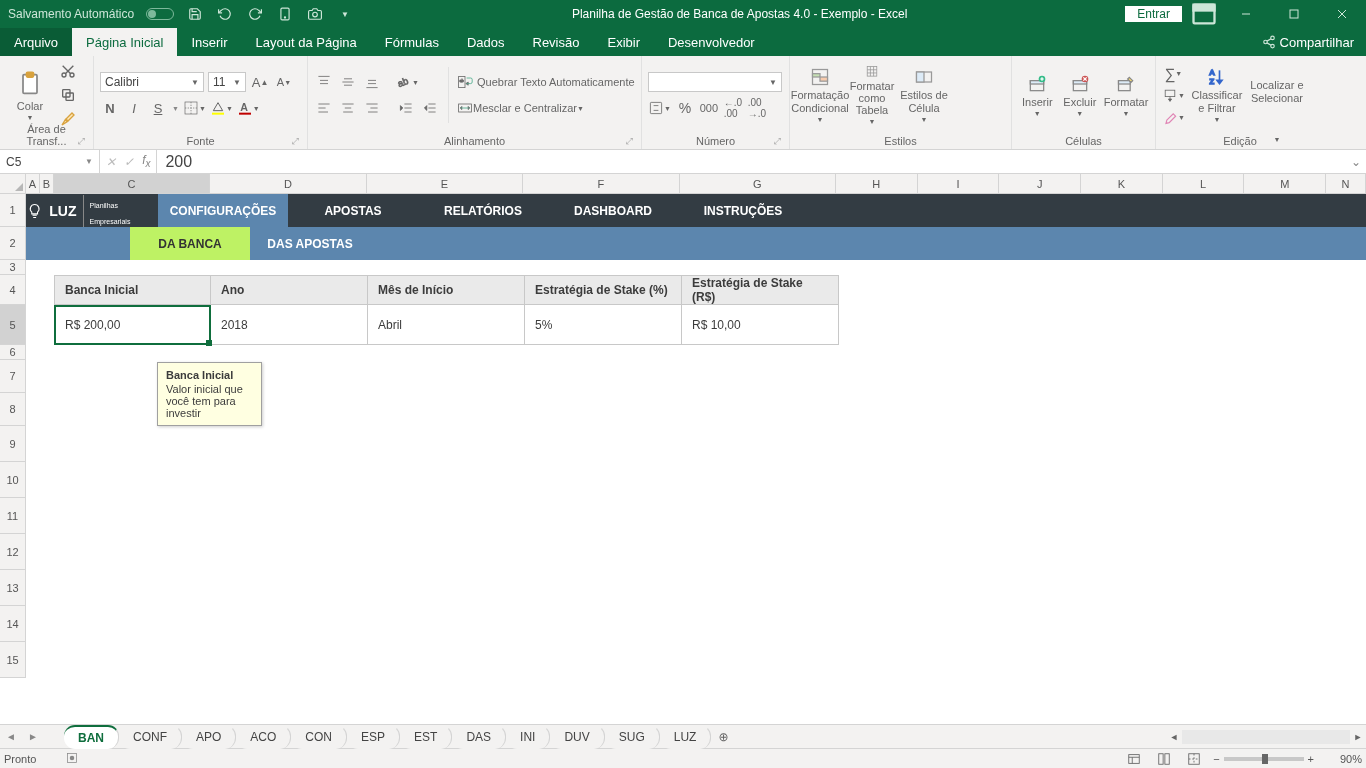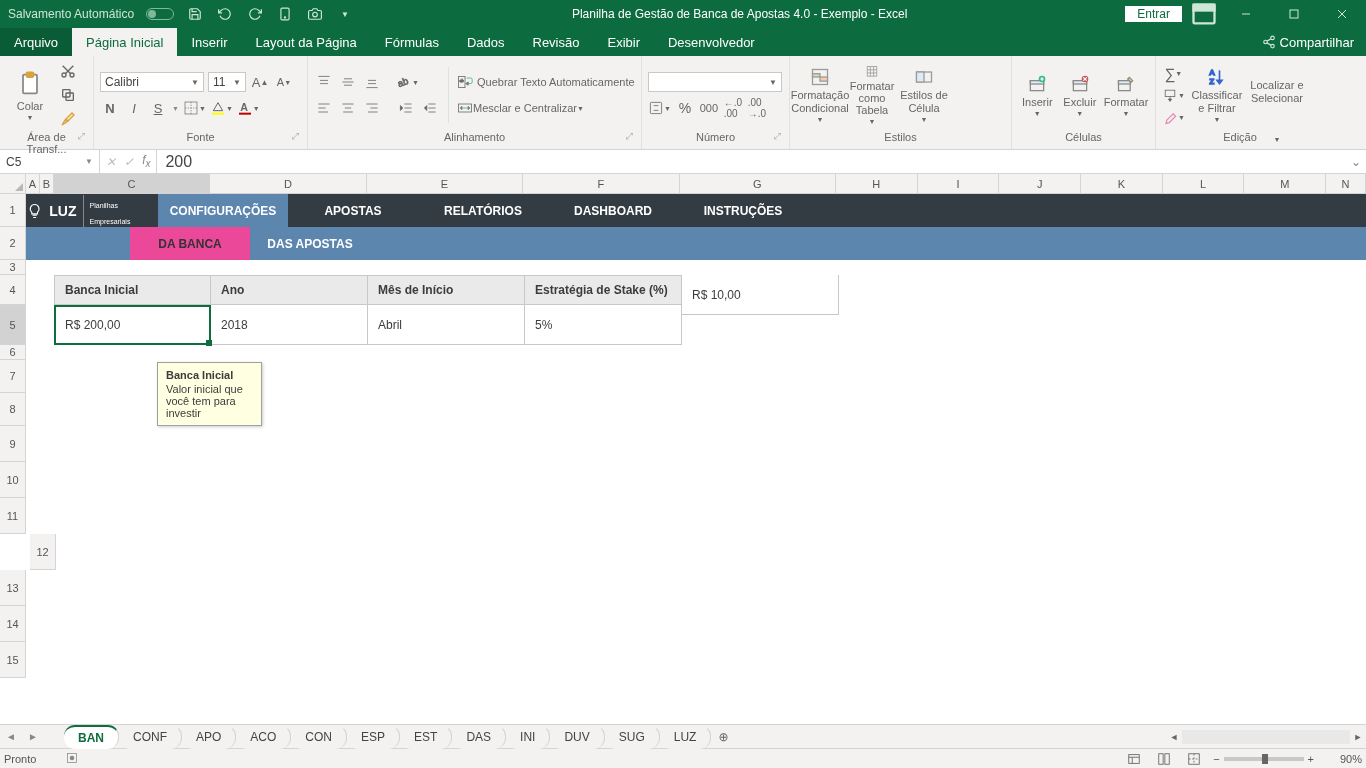--- a/index.html
+++ b/index.html
@@ -24,21 +24,21 @@
 .menubar .file-tab { background: #0a5c36; padding: 0 14px; display:flex; align-items:center; cursor:pointer; }
 .menubar .tab { padding: 0 14px; display:flex; align-items:center; cursor:pointer; }
 .menubar .tab.active { background: #f3f2f1; color: #0c6b3f; }
 .menubar .tellme { display:flex; align-items:center; margin-left: 20px; color:#cde6d8; gap:6px; }
 .menubar .tellme svg { width:14px; height:14px; }
 .menubar .share { margin-left:auto; padding:0 12px; display:flex; align-items:center; gap:4px; }
 
 
 .ribbon { background: #f3f2f1; height: 94px; border-bottom: 1px solid #d4d4d4; display: flex; }
 .ribbon-group { border-right: 1px solid #e1e1e1; display:flex; flex-direction:column; justify-content:space-between; padding: 4px 6px 2px; }
-.ribbon-group-label { text-align:center; font-size:11px; color:#666; height:16px; display:flex; align-items:flex-start; justify-content:center; position:relative; }
+.ribbon-group-label { text-align:center; font-size:11px; color:#666; height:16px; display:flex; align-items:flex-end; justify-content:center; position:relative; }
 .ribbon-group-label .launcher { position:absolute; right:2px; font-size:9px; color:#999; cursor:pointer; }
 .ribbon-row { display:flex; align-items:center; gap:4px; }
 .ribbon-col { display:flex; flex-direction:column; gap:2px; }
 .rb-btn { min-width:20px; height:20px; display:flex; align-items:center; justify-content:center; color:#666; cursor:pointer; font-size:13px; }
 .rb-btn.big { flex-direction:column; width:48px; height:60px; font-size:11px; gap:2px; }
 .rb-btn.big svg { width:28px; height:28px; }
 .rb-btn.med { flex-direction:column; width:48px; height:60px; font-size:11px; gap:2px; }
 .rb-btn.med svg { width:20px; height:20px; }
 .rb-btn svg { width:16px; height:16px; }
 .rb-sel { height:20px; border:1px solid #c8c8c8; background:#fff; font-size:12px; padding:0 4px; display:flex; align-items:center; justify-content:space-between; gap:6px; cursor:pointer; }
@@ -72,21 +72,21 @@
 
 .sheet-nav { position:absolute; left:26px; top:0; height:33px; right:0; background:#333c43; display:flex; align-items:stretch; color:#fff; font-size:12px; font-weight:bold; }
 .luz-logo { width:132px; display:flex; align-items:center; justify-content:center; gap:6px; font-size:14px; }
 .luz-logo small { font-size:7px; font-weight:normal; line-height:1; }
 .sheet-nav-tab { width:130px; display:flex; align-items:center; justify-content:center; cursor:pointer; }
 .sheet-nav-tab.active { background:#5c86ae; }
 
 .sub-nav { position:absolute; left:26px; top:33px; right:0; height:33px; background:#5c86ae; display:flex; align-items:stretch; }
 .sub-nav-spacer { width:104px; }
 .sub-nav-tab { width:120px; display:flex; align-items:center; justify-content:center; font-size:12px; font-weight:bold; cursor:pointer; color:#fff; }
-.sub-nav-tab.active { background:#ec4899; color:#333; }
+.sub-nav-tab.active { background:#bef264; color:#333; }
 
 
 .cfg-table { position:absolute; left:54px; top:94px; display:flex; }
 .cfg-col { width:157px; }
 .cfg-head { height:30px; background:#eaeaea; border:1px solid #c8c8c8; border-left:none; display:flex; align-items:center; padding:0 10px; font-size:12px; font-weight:bold; color:#3c3c3c; }
 .cfg-col:first-child .cfg-head { border-left:1px solid #c8c8c8; }
 .cfg-cell { height:40px; border:1px solid #c8c8c8; border-top:none; border-left:none; display:flex; align-items:center; padding:0 10px; font-size:12px; color:#3c3c3c; }
 .cfg-col:first-child .cfg-cell { border-left:1px solid #c8c8c8; }
 .cfg-col.selected .cfg-cell { border:2px solid #0f6e3d; padding:0 9px; position:relative; }
 .cfg-col.selected .cfg-cell::after { content:""; position:absolute; right:-3px; bottom:-3px; width:6px; height:6px; background:#0f6e3d; }
@@ -581,21 +581,21 @@
       <div class="row-head" style="height:33px;">2</div>
       <div class="row-head" style="height:15px;">3</div>
       <div class="row-head" style="height:30px;">4</div>
       <div class="row-head active" style="height:40px;">5</div>
       <div class="row-head" style="height:15px;">6</div>
       <div class="row-head" style="height:33px;">7</div>
       <div class="row-head" style="height:33px;">8</div>
       <div class="row-head" style="height:36px;">9</div>
       <div class="row-head" style="height:36px;">10</div>
       <div class="row-head" style="height:36px;">11</div>
-      <div class="row-head" style="height:36px;margin-left:30px;">12</div>
+      <div class="row-head" style="height:36px;">12</div>
       <div class="row-head" style="height:36px;">13</div>
       <div class="row-head" style="height:36px;">14</div>
       <div class="row-head" style="height:36px;">15</div>
     </div>
 
     <div class="sheet-nav">
       <div class="luz-logo">
         <svg width="18" height="18" viewBox="0 0 24 24" fill="none" stroke="#fff" stroke-width="1.5">
             <path d="M9 18h6M10 21h4M12 3a6 6 0 00-4 10.5V16h8v-2.5A6 6 0 0012 3z"></path>
           </svg>
@@ -626,20 +626,21 @@
       </div>
       <div class="cfg-col">
         <div class="cfg-head">Mês de Início</div>
         <div class="cfg-cell">Abril</div>
       </div>
       <div class="cfg-col">
         <div class="cfg-head">Estratégia de Stake (%)</div>
         <div class="cfg-cell">5%</div>
       </div>
       <div class="cfg-col">
+        <div class="cfg-head">Estratégia de Stake (R$)</div>
         <div class="cfg-cell">R$ 10,00</div>
       </div>
     </div>
 
     <div class="tooltip">
       <b>Banca Inicial</b>
       <span>Valor inicial que você tem para investir</span>
     </div>
   </div>
 </div>

